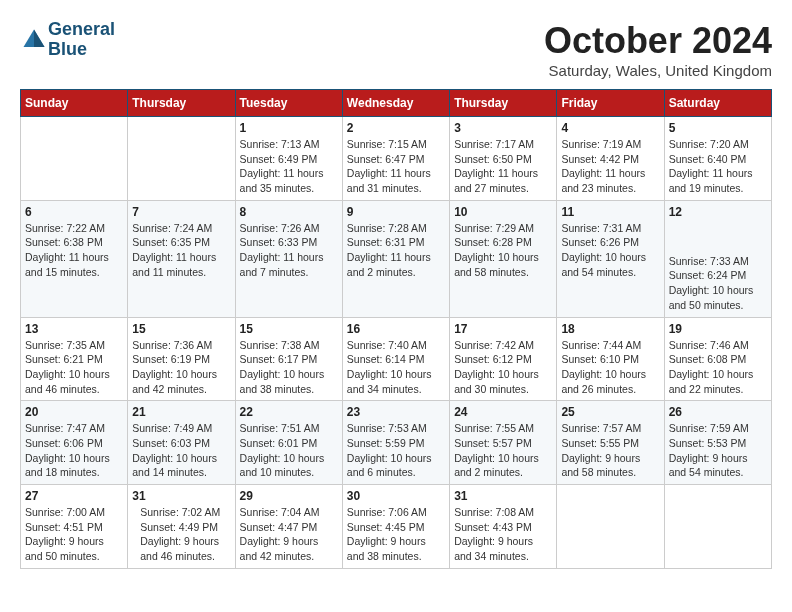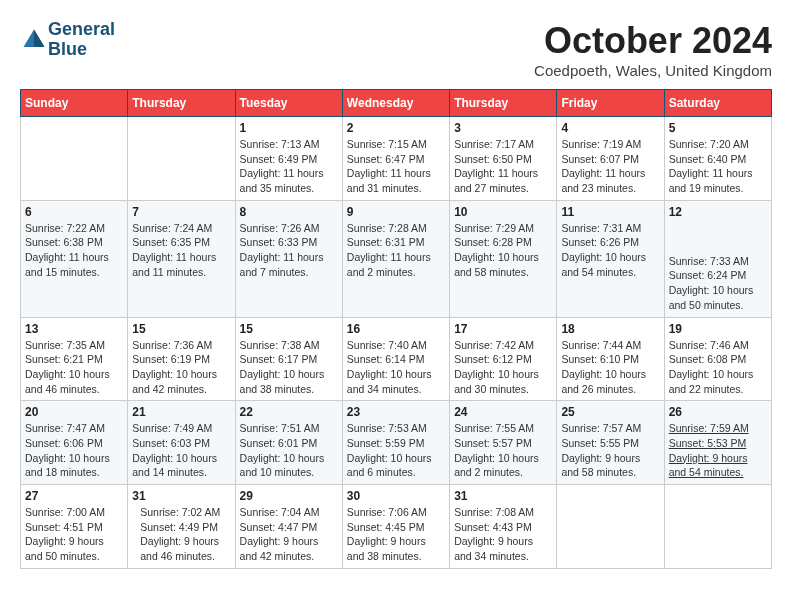--- a/index.html
+++ b/index.html
@@ -44,21 +44,21 @@
     .location {
       font-size: 15px;
       color: #444;
     }
     table {
       width: 100%;
       border-collapse: collapse;
       font-size: 11px;
     }
     thead th {
-      background-color: #ef4444;
+      background-color: #b91c1c;
       color: #fff;
       padding: 6px 4px;
       text-align: left;
       font-size: 12px;
       font-weight: bold;
       border: 1px solid #1a5276;
     }
     tbody tr {
       border-bottom: 1px solid #ccc;
     }
@@ -102,21 +102,21 @@
       <polygon points="20,5 35,30 5,30" fill="#2874a6"></polygon>
       <polygon points="20,5 35,30 20,30" fill="#1a5276"></polygon>
     </svg>
     <div class="logo-text">
       <div><span>General</span></div>
       <div><span>Blue</span></div>
     </div>
   </div>
   <div class="title-section">
     <div class="month-title">October 2024</div>
-    <div class="location">Coedpoeth, Wales, United Kingdom</div>
+    <div class="location">Saturday, Wales, United Kingdom</div>
   </div>
 </div>
 
 <table>
   <thead>
     <tr>
     <th>Sunday</th>
         <th>Thursday</th>
         <th>Tuesday</th>
         <th>Wednesday</th>
@@ -146,21 +146,21 @@
         <td>
           <span class="day-number">3</span>
           <div class="day-info" style="white-space: pre-line;">Sunrise: 7:17 AM
 Sunset: 6:50 PM
 Daylight: 11 hours
 and 27 minutes.</div>
         </td>
         <td>
           <span class="day-number">4</span>
           <div class="day-info" style="white-space: pre-line;">Sunrise: 7:19 AM
-Sunset: 6:07 PM
+Sunset: 4:42 PM
 Daylight: 11 hours
 and 23 minutes.</div>
         </td>
         <td>
           <span class="day-number">5</span>
           <div class="day-info" style="white-space: pre-line;">Sunrise: 7:20 AM
 Sunset: 6:40 PM
 Daylight: 11 hours
 and 19 minutes.</div>
         </td>
@@ -305,21 +305,21 @@
         </td>
         <td>
           <span class="day-number">25</span>
           <div class="day-info" style="white-space: pre-line;">Sunrise: 7:57 AM
 Sunset: 5:55 PM
 Daylight: 9 hours
 and 58 minutes.</div>
         </td>
         <td>
           <span class="day-number">26</span>
-          <div class="day-info" style="white-space: pre-line; text-decoration: underline;">Sunrise: 7:59 AM
+          <div class="day-info" style="white-space: pre-line;">Sunrise: 7:59 AM
 Sunset: 5:53 PM
 Daylight: 9 hours
 and 54 minutes.</div>
         </td>
       </tr>
       <tr>
         <td>
           <span class="day-number">27</span>
           <div class="day-info" style="white-space: pre-line;">Sunrise: 7:00 AM
 Sunset: 4:51 PM

